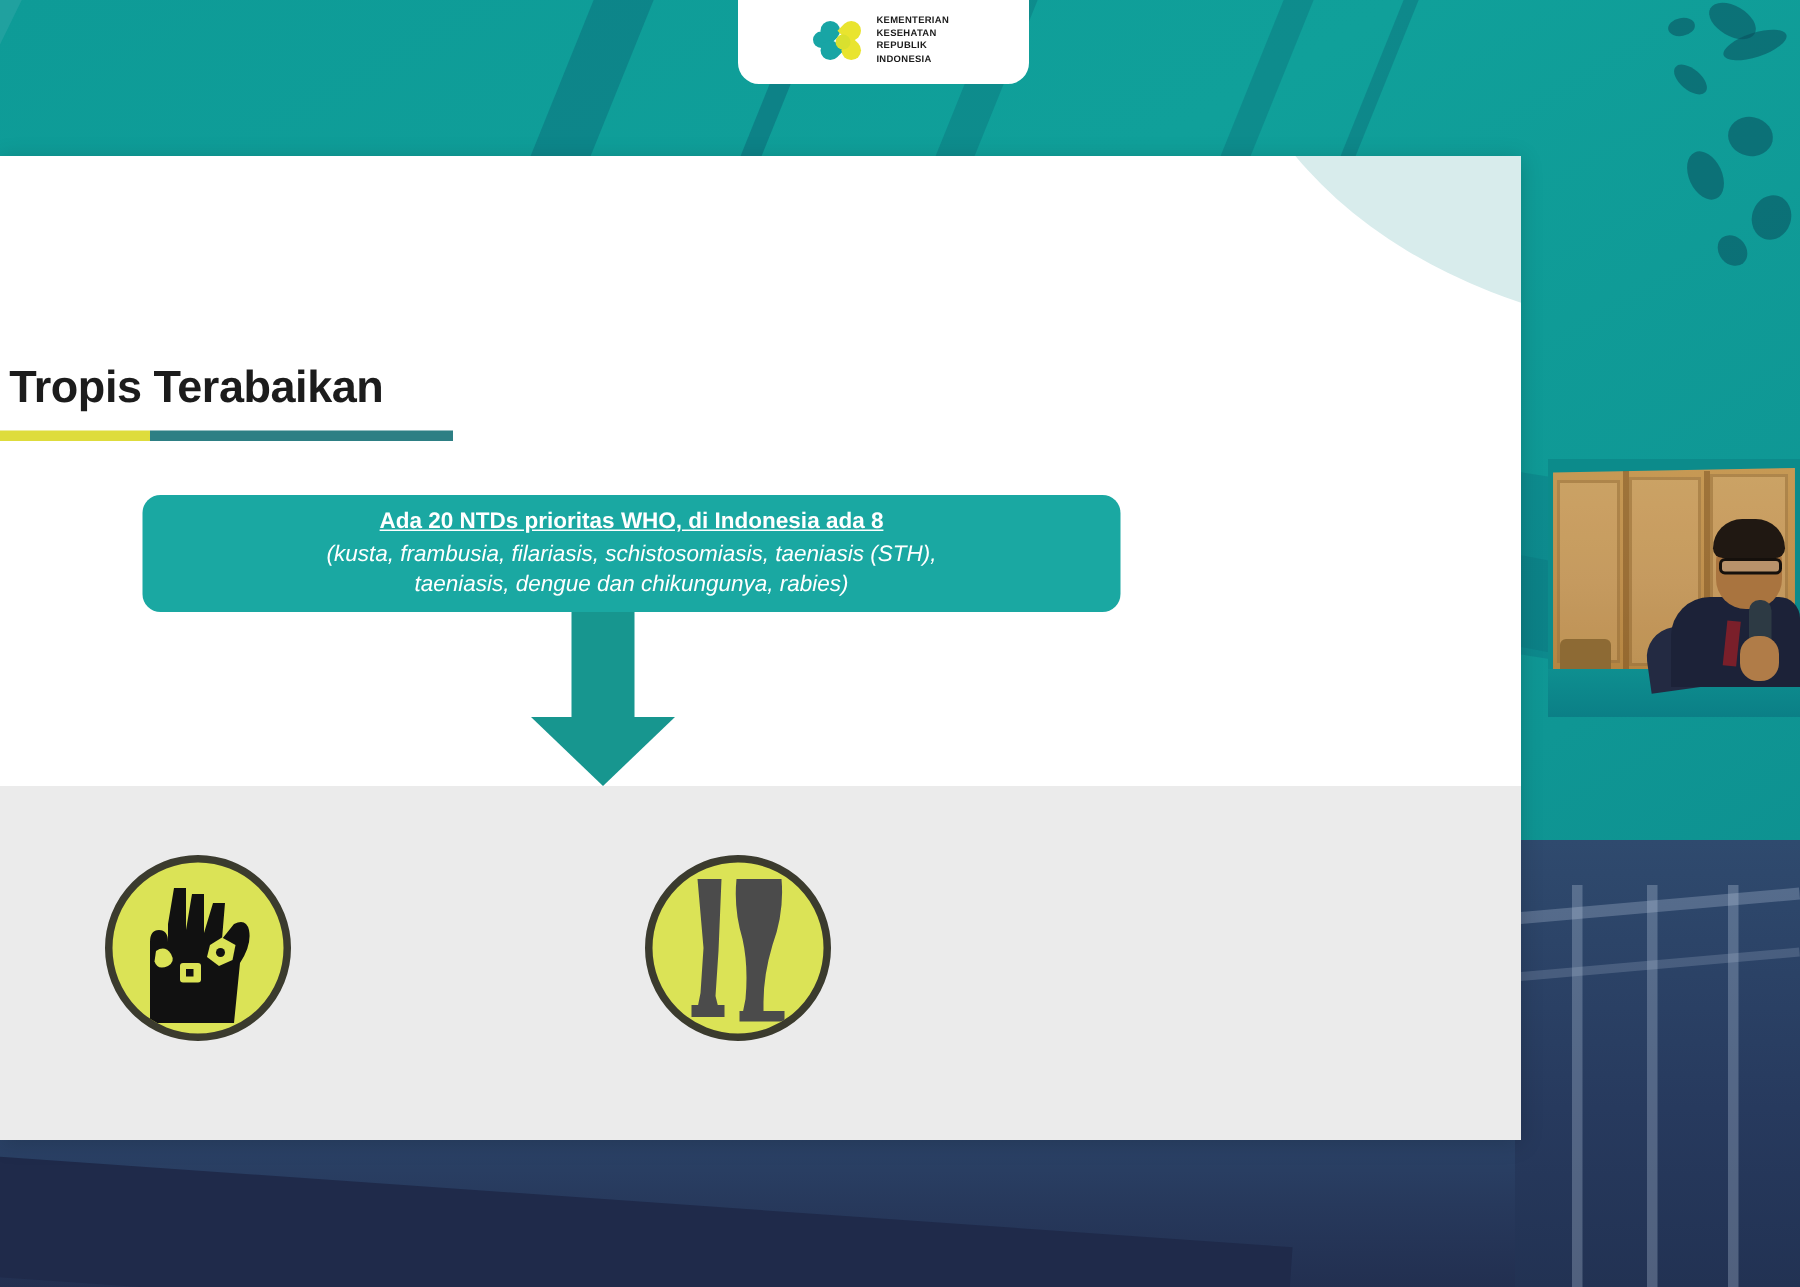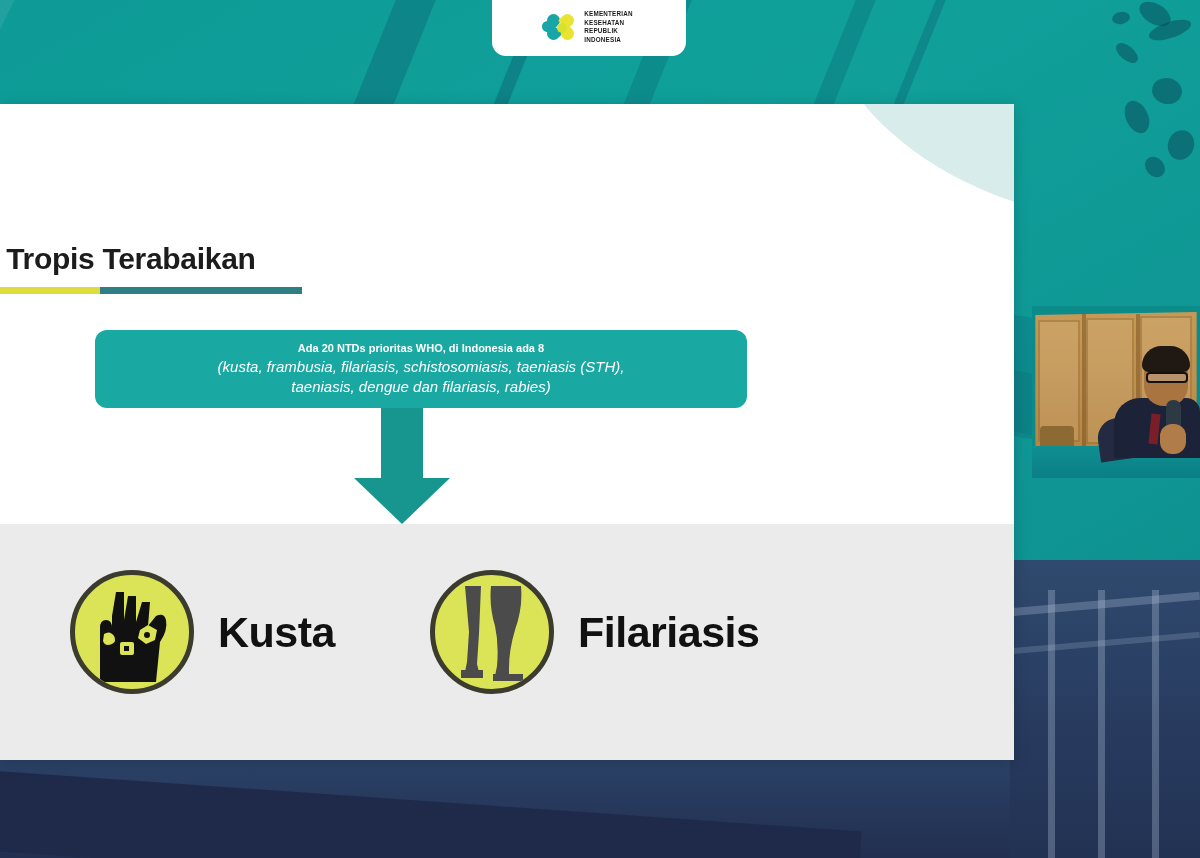--- a/index.html
+++ b/index.html
@@ -107,21 +107,21 @@
   .rule-a { left:-20px; width:120px; background:#dedc3c; }
   .rule-b { left:100px; width:202px; background:#2d7f84; }
 
   
   .callout {
     position:absolute; left:95px; top:226px; width:652px; height:78px;
     background:#1aa8a2; border-radius:12px;
     display:flex; flex-direction:column; align-items:center; justify-content:center;
     text-align:center; color:#ffffff; padding:4px 12px;
   }
-  .callout-line1 { font-size:11px; font-weight:bold; line-height:1.35; }
+  .callout-line1 { font-size:15px; font-weight:bold; line-height:1.35;text-decoration:underline; }
   .callout-line2 { font-size:15px; font-style:italic; line-height:1.3; margin-top:1px; }
 
   
   .arrow-shaft {
     position:absolute; left:381px; top:304px; width:42px; height:72px; background:#17968f;
   }
   .arrow-head {
     position:absolute; left:354px; top:374px; width:0; height:0;
     border-left:48px solid transparent; border-right:48px solid transparent;
     border-top:46px solid #17968f;
@@ -263,52 +263,50 @@
   <div class="slide">
     <div class="slide-corner-swoosh"></div>
 
     <div class="slide-title">kit Tropis Terabaikan</div>
     <div class="title-rule rule-a"></div>
     <div class="title-rule rule-b"></div>
 
     <div class="callout">
       <div class="callout-line1">Ada 20 NTDs prioritas WHO,  di Indonesia ada 8</div>
       <div class="callout-line2">(kusta, frambusia, filariasis, schistosomiasis, taeniasis (STH),</div>
-      <div class="callout-line2">taeniasis, dengue dan filariasis, rabies)</div>
+      <div class="callout-line2">taeniasis, dengue dan chikungunya, rabies)</div>
     </div>
 
     <div class="arrow-shaft"></div>
     <div class="arrow-head"></div>
 
     <div class="grey-band"></div>
 
     <div class="disease d-kusta">
       <div class="disc">
         <svg class="hand" width="92" height="96" viewBox="0 0 92 96">
           <path d="M14 96 L14 42 Q14 34 20 34 Q26 34 26 42 L26 30 L30 6 L38 6 L38 34 L42 10 L50 10 L50 36 L56 16 L64 16 L62 40 L70 30 Q78 26 80 34 Q82 44 74 56 L70 96 Z" fill="#111111"></path>
           <path d="M18 48 q6 -4 10 2 q3 5 -2 8 q-7 3 -9 -3 z" fill="#dbe356"></path>
           <rect x="34" y="56" width="14" height="13" rx="2" fill="#dbe356"></rect>
           <rect x="38" y="60" width="5" height="5" fill="#111111"></rect>
           <path d="M54 44 l8 -5 l9 5 l-2 10 l-9 4 l-8 -6 z" fill="#dbe356"></path>
           <circle cx="61" cy="49" r="3" fill="#111111"></circle>
         </svg>
       </div>
-      <div class="disease-label">Kusta</div>
     </div>
 
     <div class="disease d-fil">
       <div class="disc">
         <svg class="legs" width="78" height="100" viewBox="0 0 78 100">
           <path d="M12 4 L28 4 L26 52 L24 82 L26 90 L12 90 L14 80 L16 50 Z" fill="#4b4b4b"></path>
           <path d="M8 88 L30 88 L30 96 L8 96 Z" fill="#4b4b4b"></path>
           <path d="M38 4 L68 4 Q70 26 62 48 Q56 68 56 86 L56 94 L42 94 L44 84 Q46 62 42 44 Q36 24 38 4 Z" fill="#4b4b4b"></path>
           <path d="M40 92 L70 92 L70 99 L40 99 Z" fill="#4b4b4b"></path>
         </svg>
       </div>
-      <div class="disease-label">Filariasis</div>
     </div>
 
   </div>
 
   <div class="cam">
     <div class="cam-wall"></div>
     <div class="cam-panel cp1"></div>
     <div class="cam-panel cp2"></div>
     <div class="cam-panel cp3"></div>
     <div class="cam-divider cd1"></div>

